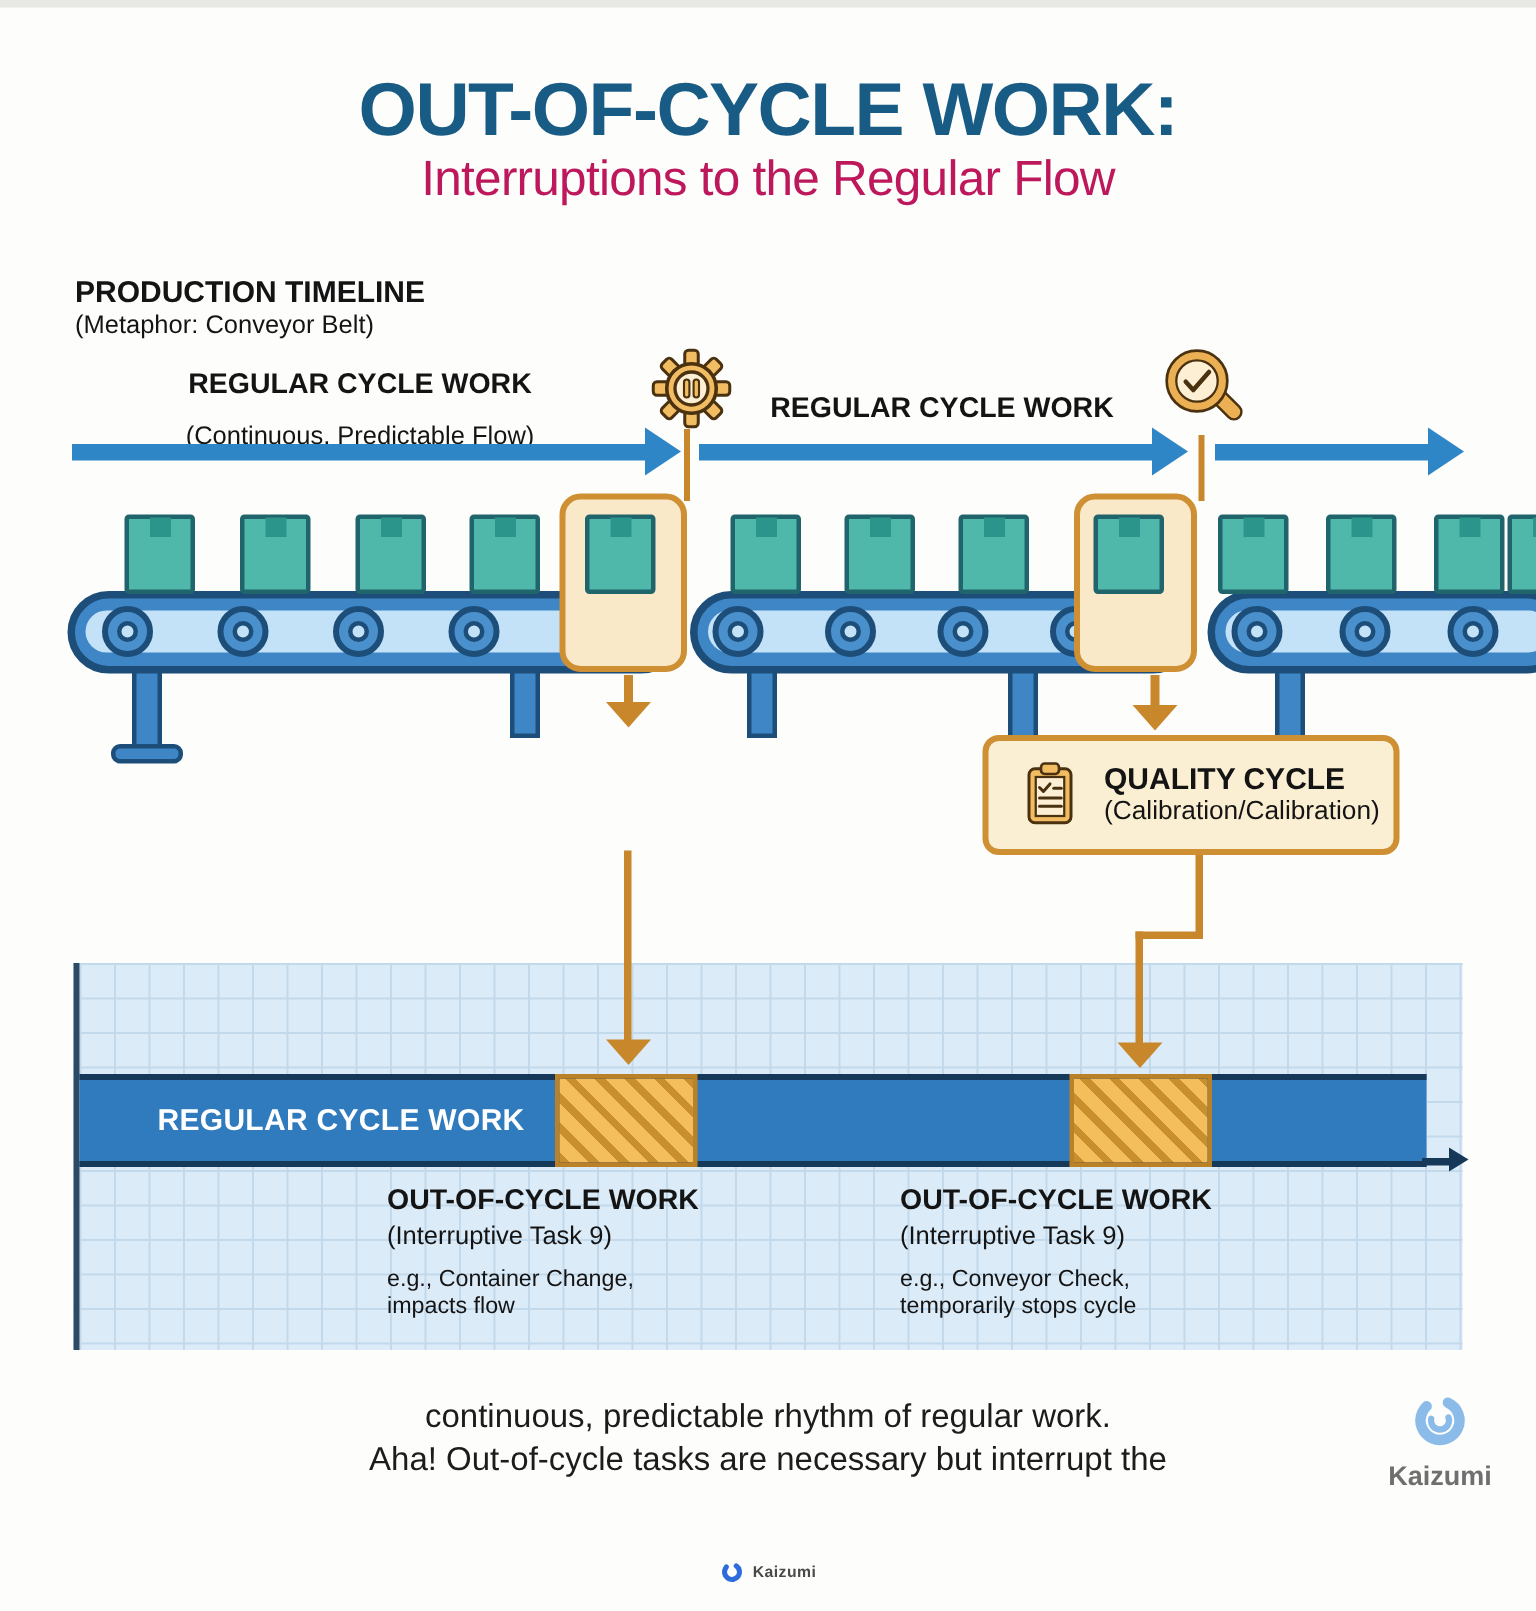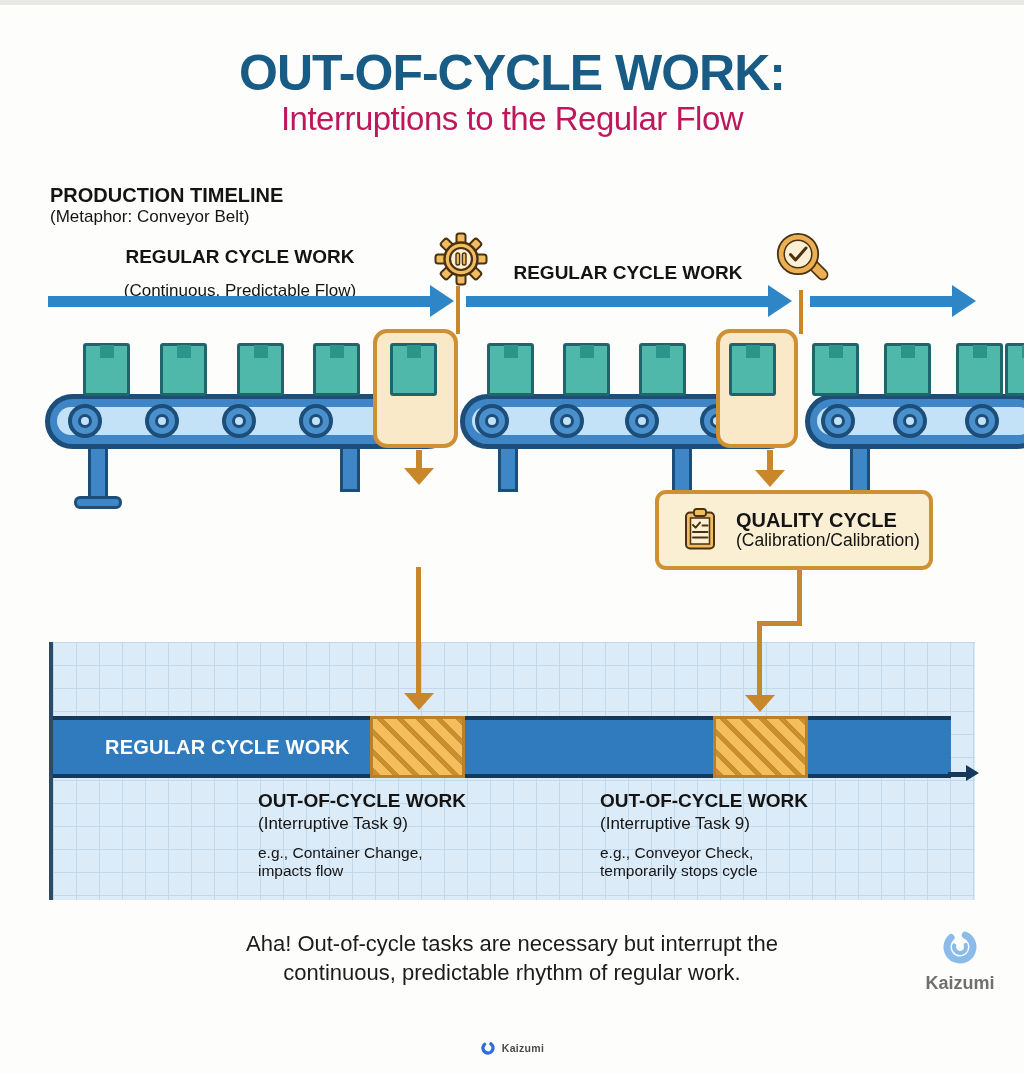--- a/index.html
+++ b/index.html
@@ -232,22 +232,22 @@
     <div class="e2">impacts flow</div>
   </div>
   <div class="abs oocw" style="left:600px;">
     <div class="t">OUT-OF-CYCLE WORK</div>
     <div class="s">(Interruptive Task 9)</div>
     <div class="e1">e.g., Conveyor Check,</div>
     <div class="e2">temporarily stops cycle</div>
   </div>
 
   <div class="abs takeaway">
+    <div>continuous, predictable rhythm of regular work.</div>
     <div>Aha! Out-of-cycle tasks are necessary but interrupt the</div>
-    <div>continuous, predictable rhythm of regular work.</div>
   </div>
 
   <div class="abs brandbox">
     <svg width="42" height="42" viewBox="0 0 42 42">
       <circle cx="21" cy="21" r="13" fill="none" stroke="#8abbe9" stroke-width="7" stroke-linecap="round" stroke-dasharray="66 16" transform="rotate(-66 21 21)"></circle>
       <circle cx="21" cy="21" r="6" fill="none" stroke="#8abbe9" stroke-width="4.2" stroke-linecap="round" stroke-dasharray="22 16" transform="rotate(-20 21 21)"></circle>
     </svg>
     <div class="brand-name">Kaizumi</div>
   </div>
 

